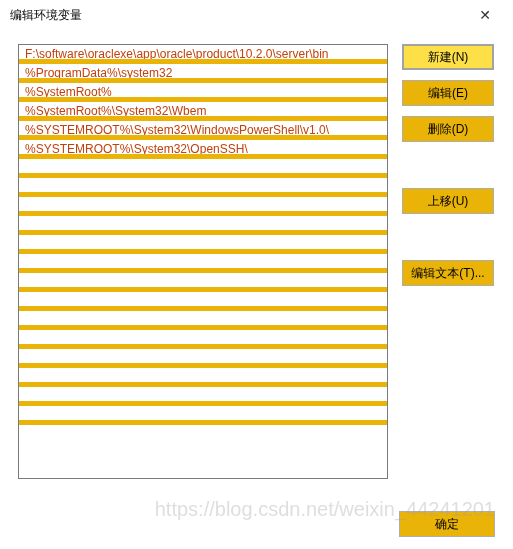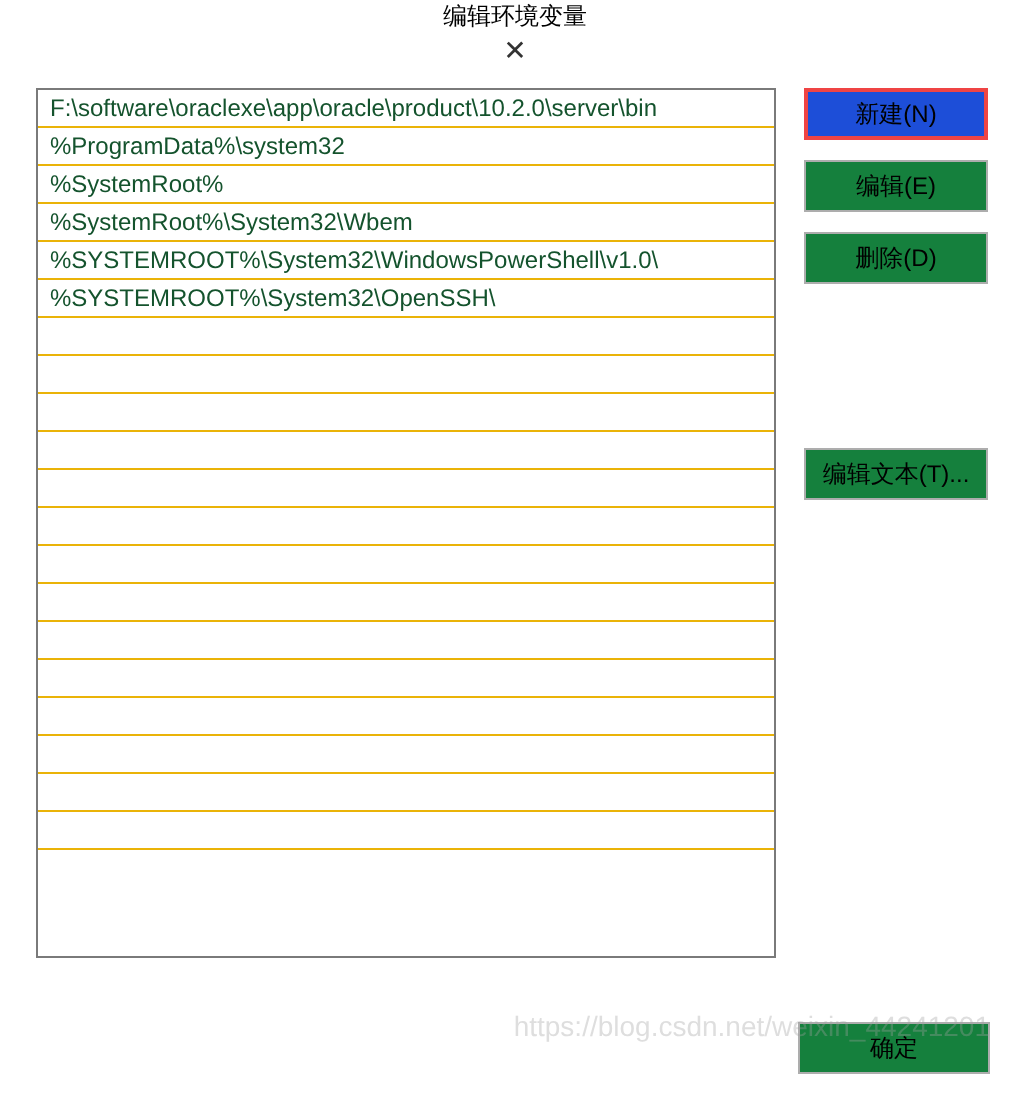--- a/index.html
+++ b/index.html
@@ -12,21 +12,20 @@
       overflow: hidden;
     }
     .titlebar {
       display: flex;
       align-items: center;
       justify-content: space-between;
       height: 30px;
       padding: 0 8px 0 10px;
       background: #fff;
       color: #000;
-      flex-direction: column;
     }
     .titlebar-title { font-size: 12px; }
     .close-btn {
       width: 40px;
       height: 28px;
       display: flex;
       align-items: center;
       justify-content: center;
       font-size: 14px;
       color: #333;
@@ -41,59 +40,59 @@
       width: 370px;
       height: 435px;
       border: 1px solid #7a7a7a;
       background: #fff;
       overflow: hidden;
     }
     .list-row {
       height: 19px;
       line-height: 19px;
       padding: 0 6px;
-      border-bottom: 1px solid #eab308;
+      border-bottom: 5px solid #eab308;
       white-space: nowrap;
       overflow: hidden;
-      color: #14532d;
+      color: #c2410c;
       font-size: 12px;
     }
     .button-col {
       display: flex;
       flex-direction: column;
       width: 92px;
     }
     .btn {
       height: 26px;
       border: 1px solid #adadad;
-      background: #15803d;
+      background: #eab308;
       font-size: 12px;
       font-family: inherit;
       cursor: pointer;
       margin-bottom: 10px;
       text-align: center;
     }
     .btn.highlighted {
-      border: 2px solid #ef4444;
-      background: #1d4ed8;
+      border: 2px solid #a3a3a3;
+      background: #fde047;
     }
     .spacer-lg { height: 36px; }
     .footer {
       display: flex;
       justify-content: flex-end;
       gap: 10px;
       padding: 6px 18px 0 0;
     }
     .footer .btn { width: 96px; margin-bottom: 0; margin-top: 16px; }
     .watermark {
       position: absolute;
       right: 18px;
       bottom: 28px;
       color: rgba(160,160,160,0.35);
-      font-size: 14px;
+      font-size: 20px;
       pointer-events: none;
     }
   </style>
 </head>
 <body>
 
 <div class="titlebar">
   <span class="titlebar-title">编辑环境变量</span>
   <div class="close-btn">
     <span>✕</span>
@@ -122,20 +121,21 @@
     <div class="list-row"></div>
     <div class="list-row"></div>
     <div class="list-row"></div>
   </div>
 
   <div class="button-col">
     <button class="btn highlighted">新建(N)</button>
     <button class="btn">编辑(E)</button>
     <button class="btn">删除(D)</button>
     <div class="spacer-lg"></div>
+    <button class="btn">上移(U)</button>
     <div class="spacer-lg"></div>
     <button class="btn">编辑文本(T)...</button>
   </div>
 </div>
 
 <div class="footer">
   <button class="btn">确定</button>
 </div>
 
 <div class="watermark">https://blog.csdn.net/weixin_44241201</div>

